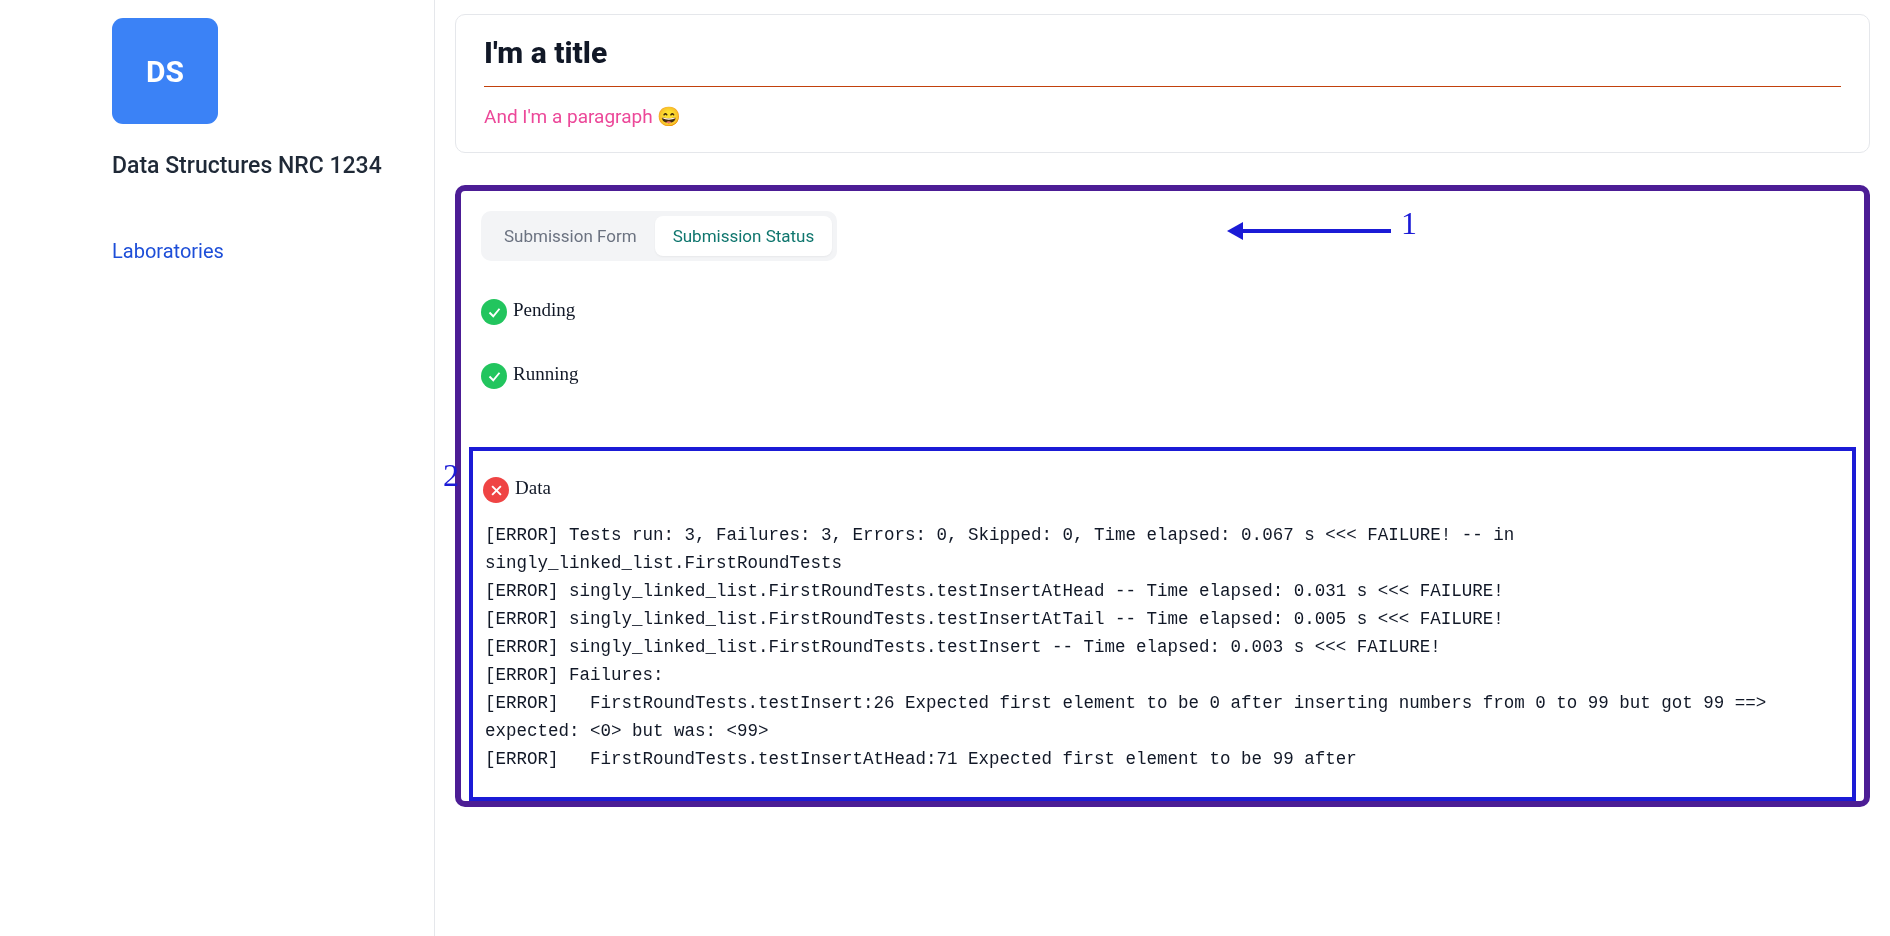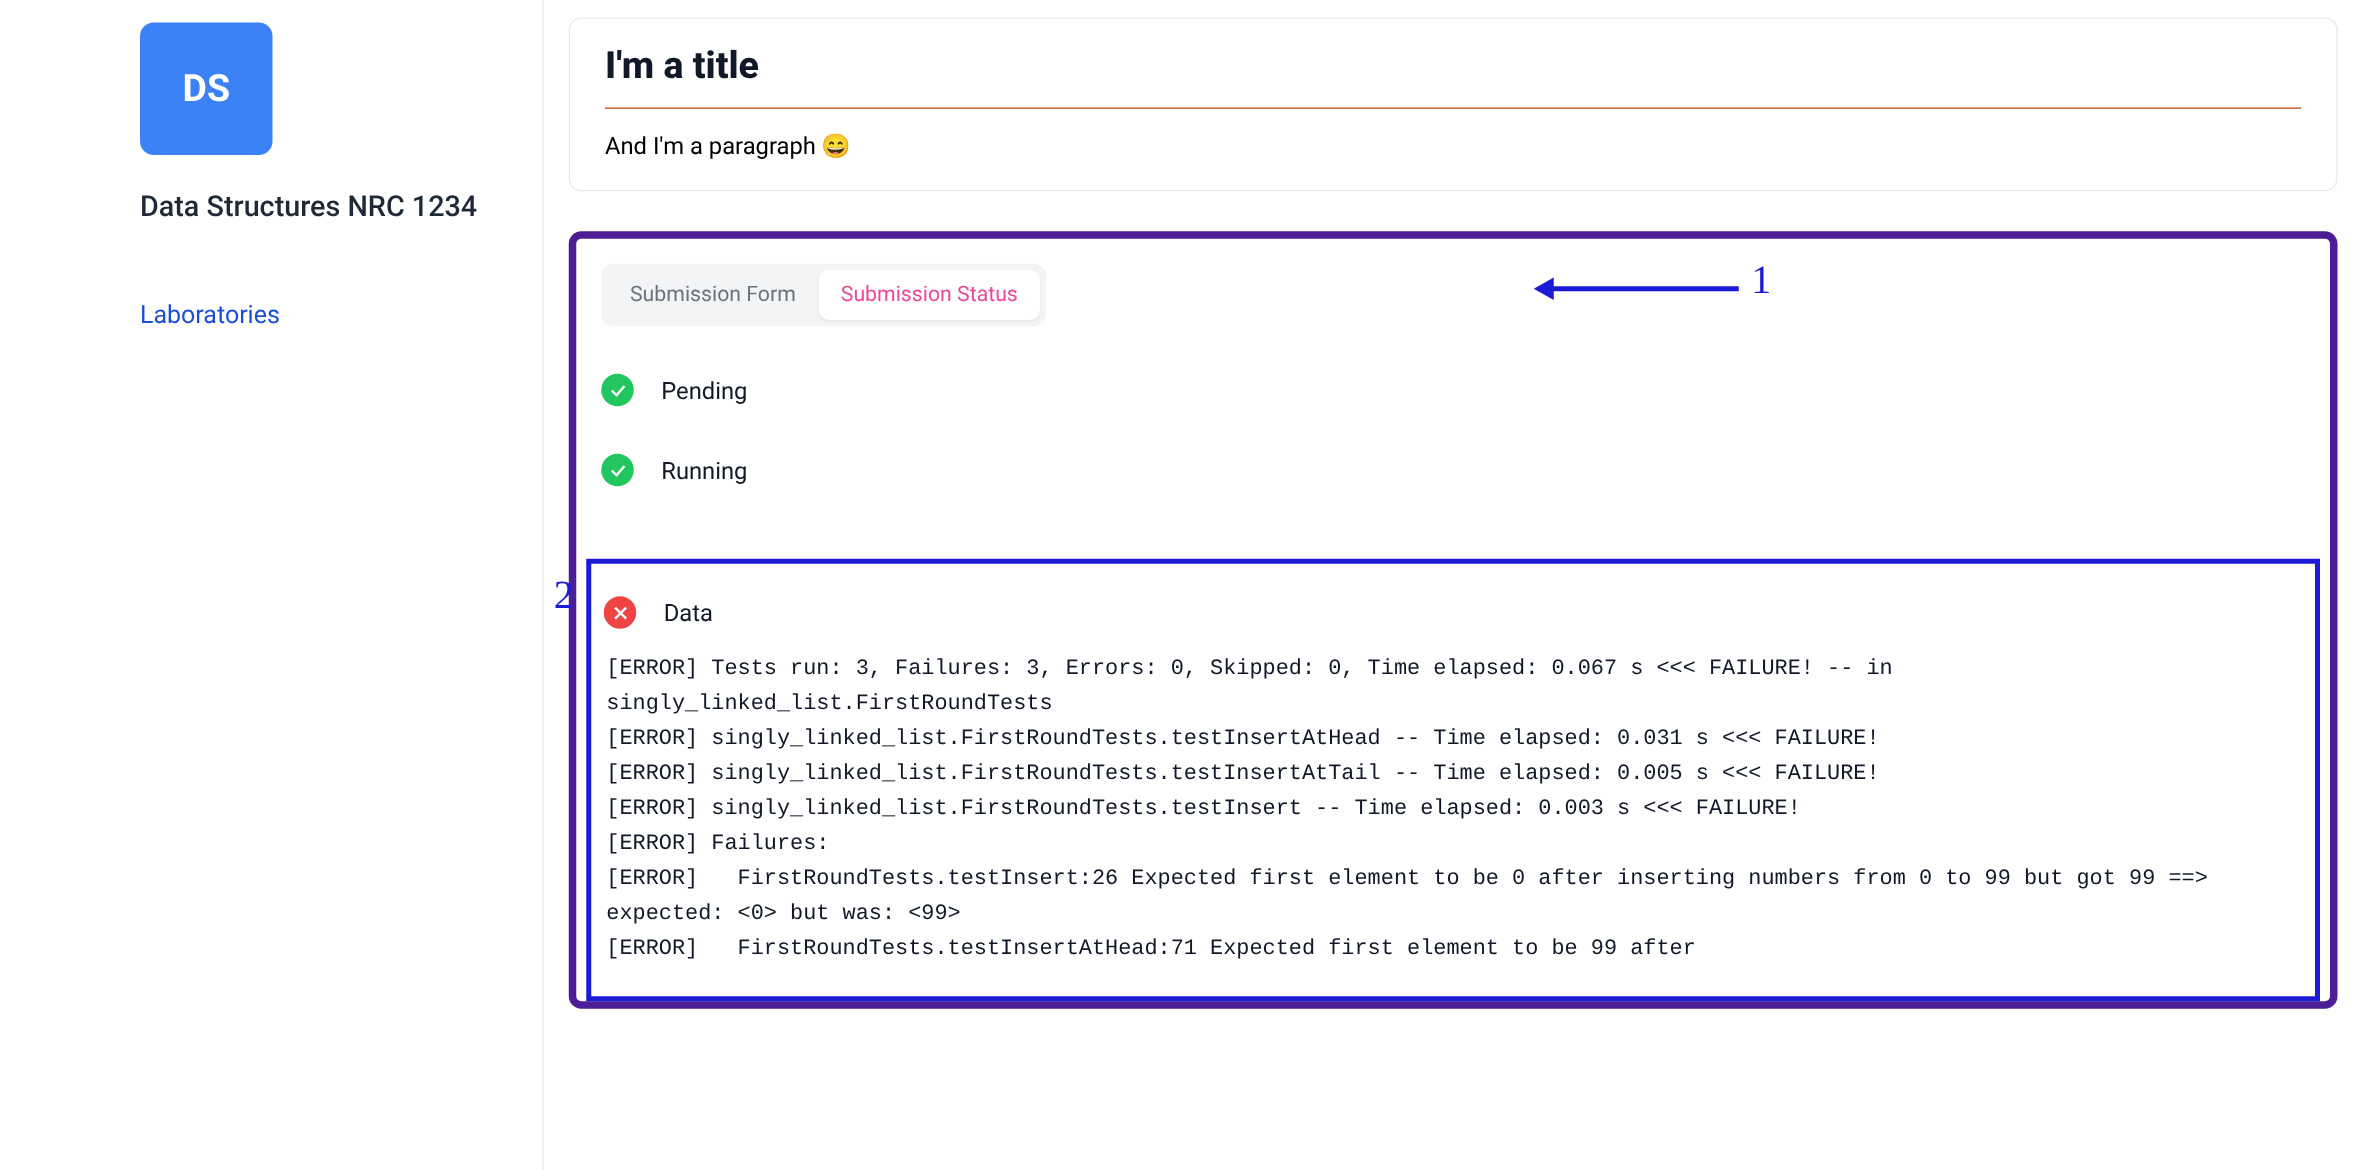--- a/index.html
+++ b/index.html
@@ -28,21 +28,21 @@
   .course-title { font-size: 23px; font-weight: 500; color: #1f2937; margin-bottom: 60px; }
   .sidebar-nav-item { font-size: 20px; color: #1d4ed8; cursor: pointer; }
   .main { flex: 1; padding: 14px 20px 0 20px; }
   .card {
     border: 1px solid #e5e7eb;
     border-radius: 10px;
     padding: 20px 28px 24px 28px;
     margin-bottom: 32px;
   }
   .card-title { font-size: 30px; font-weight: 800; color: #111827; padding-bottom: 16px; border-bottom: 1px solid #c2410c; margin-bottom: 18px; }
-  .card-paragraph { font-size: 19px; color: #000000; }
+  .card-paragraph { font-size: 19px; color: #ec4899; }
   .status-card {
     border: 6px solid #4c1d95;
     border-radius: 10px;
     padding: 20px 0 0 0;
     position: relative;
   }
   .tabs-wrap { padding: 0 20px; position: relative; }
   .tabs {
     display: inline-flex;
     background: #f3f4f6;
@@ -51,21 +51,21 @@
     margin-bottom: 24px;
   }
   .tab {
     padding: 10px 18px;
     font-size: 17px;
     color: #6b7280;
     border-radius: 8px;
     cursor: pointer;
     white-space: nowrap;
   }
-  .tab.active { background: #fff; color: #ec4899; box-shadow: 0 1px 2px rgba(0,0,0,0.05); }
+  .tab.active { background: #fff; color: #0f766e; box-shadow: 0 1px 2px rgba(0,0,0,0.05); }
   .annot-arrow {
     position: absolute;
     left: 780px; top: 18px;
     width: 150px; height: 4px;
     background: #1b1bd6;
   }
   .annot-arrow::before {
     content: "";
     position: absolute;
     left: -14px; top: -7px;
@@ -73,21 +73,21 @@
     border-top: 9px solid transparent;
     border-bottom: 9px solid transparent;
   }
   .annot-label-1 {
     position: absolute;
     left: 940px; top: -6px;
     font-family: Georgia, "Times New Roman", serif;
     font-size: 32px; color: #1b1bd6;
   }
   .status-list { padding: 0 20px 20px 20px; }
-  .status-row { display: flex; align-items: center; gap: 22px; margin: 14px 0 38px 0; font-size: 19px; color: #111827; }
+  .status-row { display: flex; align-items: flex-start; gap: 6px; margin: 14px 0 38px 0; font-size: 19px; color: #111827; font-family: Liberation Serif, serif; }
   .status-row.last { margin-bottom: 12px; }
   .check-icon, .x-icon {
     width: 26px; height: 26px; border-radius: 50%;
     display: inline-flex; align-items: center; justify-content: center;
     flex-shrink: 0;
   }
   .check-icon { background: #22c55e; }
   .x-icon { background: #ef4444; }
   .check-icon svg, .x-icon svg { width: 15px; height: 15px; stroke: #fff; stroke-width: 3; fill: none; }
   .ready-block {

